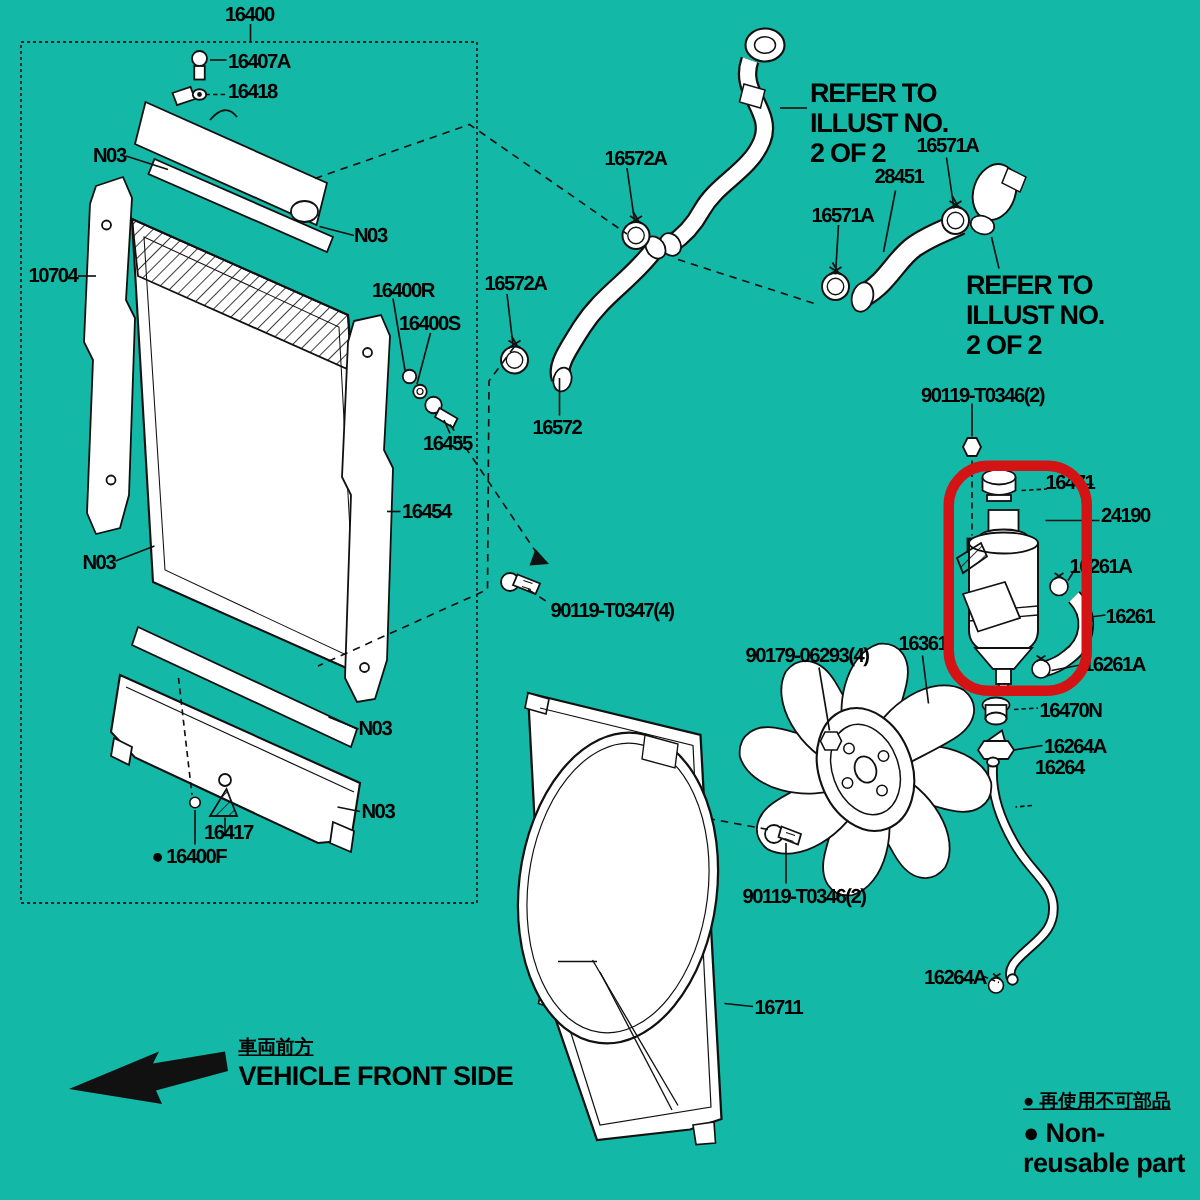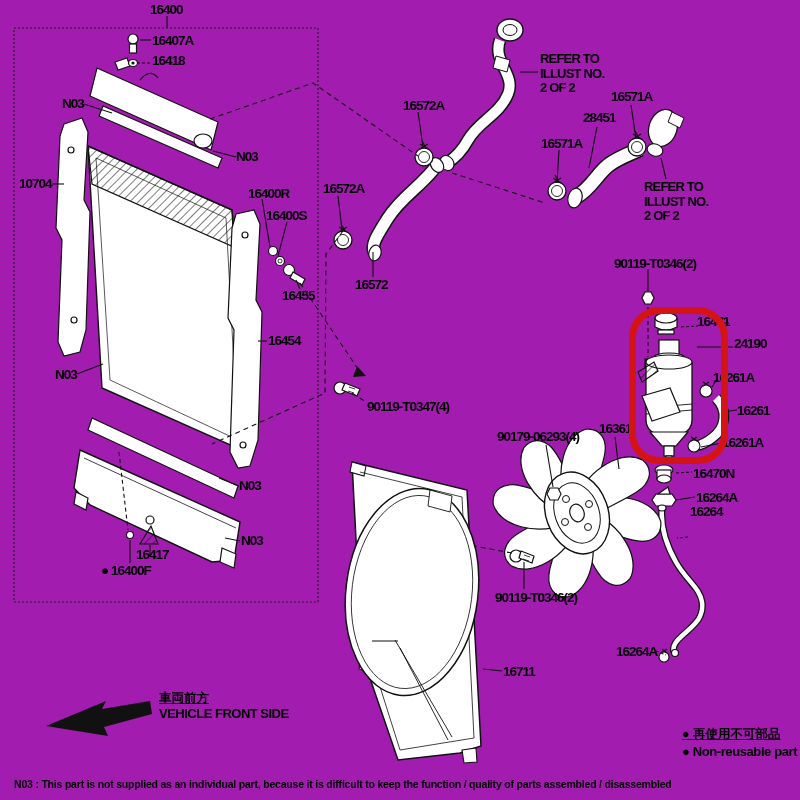--- a/index.html
+++ b/index.html
@@ -1,21 +1,21 @@
 <!DOCTYPE html>
 <html><head>
 <meta charset="utf-8">
 <style>
   html,body{margin:0;padding:0;background:#fff;}
-  #stage{position:relative;width:800px;height:800px;background:#a21caf;overflow:hidden;
+  #stage{position:relative;width:800px;height:800px;background:#14b8a6;overflow:hidden;
          font-family:"Liberation Sans",sans-serif;}
   #art{position:absolute;left:0;top:0;z-index:1;}
   .lbl{position:absolute;z-index:3;font:bold 13.5px/1.12 "Liberation Sans",sans-serif;
        letter-spacing:-1px;color:#000;white-space:pre-line;}
-  .sm{font-size:13px;letter-spacing:-0.8px;}
+  .sm{font-size:18px;letter-spacing:-0.8px;}
   .note{position:absolute;z-index:3;font:bold 10.5px/1.2 "Liberation Sans",sans-serif;
         letter-spacing:-0.2px;color:#000;}
   .jp{font-size:12.5px;letter-spacing:0;text-decoration:underline;}
   #red-ring{position:absolute;z-index:5;left:629px;top:307px;width:99px;height:157px;
             border:7px solid #d41414;border-radius:30px;box-sizing:border-box;pointer-events:none;}
 </style>
 </head>
 <body>
 
 <div id="stage">
@@ -311,15 +311,14 @@
 <div class="lbl" style="left:495px;top:590px">90119-T0346(2)</div>
 <div class="lbl" style="left:367px;top:399px">90119-T0347(4)</div>
 <div class="lbl" style="left:503px;top:664px">16711</div>
 
 <div class="lbl jp" style="left:159px;top:691px">車両前方</div>
 <div class="lbl sm" style="left:159px;top:707px;letter-spacing:-0.5px">VEHICLE FRONT SIDE</div>
 
 <div class="lbl jp" style="left:682px;top:727px">● 再使用不可部品</div>
 <div class="lbl sm" style="left:682px;top:745px;letter-spacing:-0.4px">● Non-reusable part</div>
 
-<div class="note" style="left:14px;top:778px;width:780px">N03 : This part is not supplied as an individual part, because it is difficult to keep the function / quality of parts assembled / disassembled</div>
 
 </div>
 
 </body></html>

